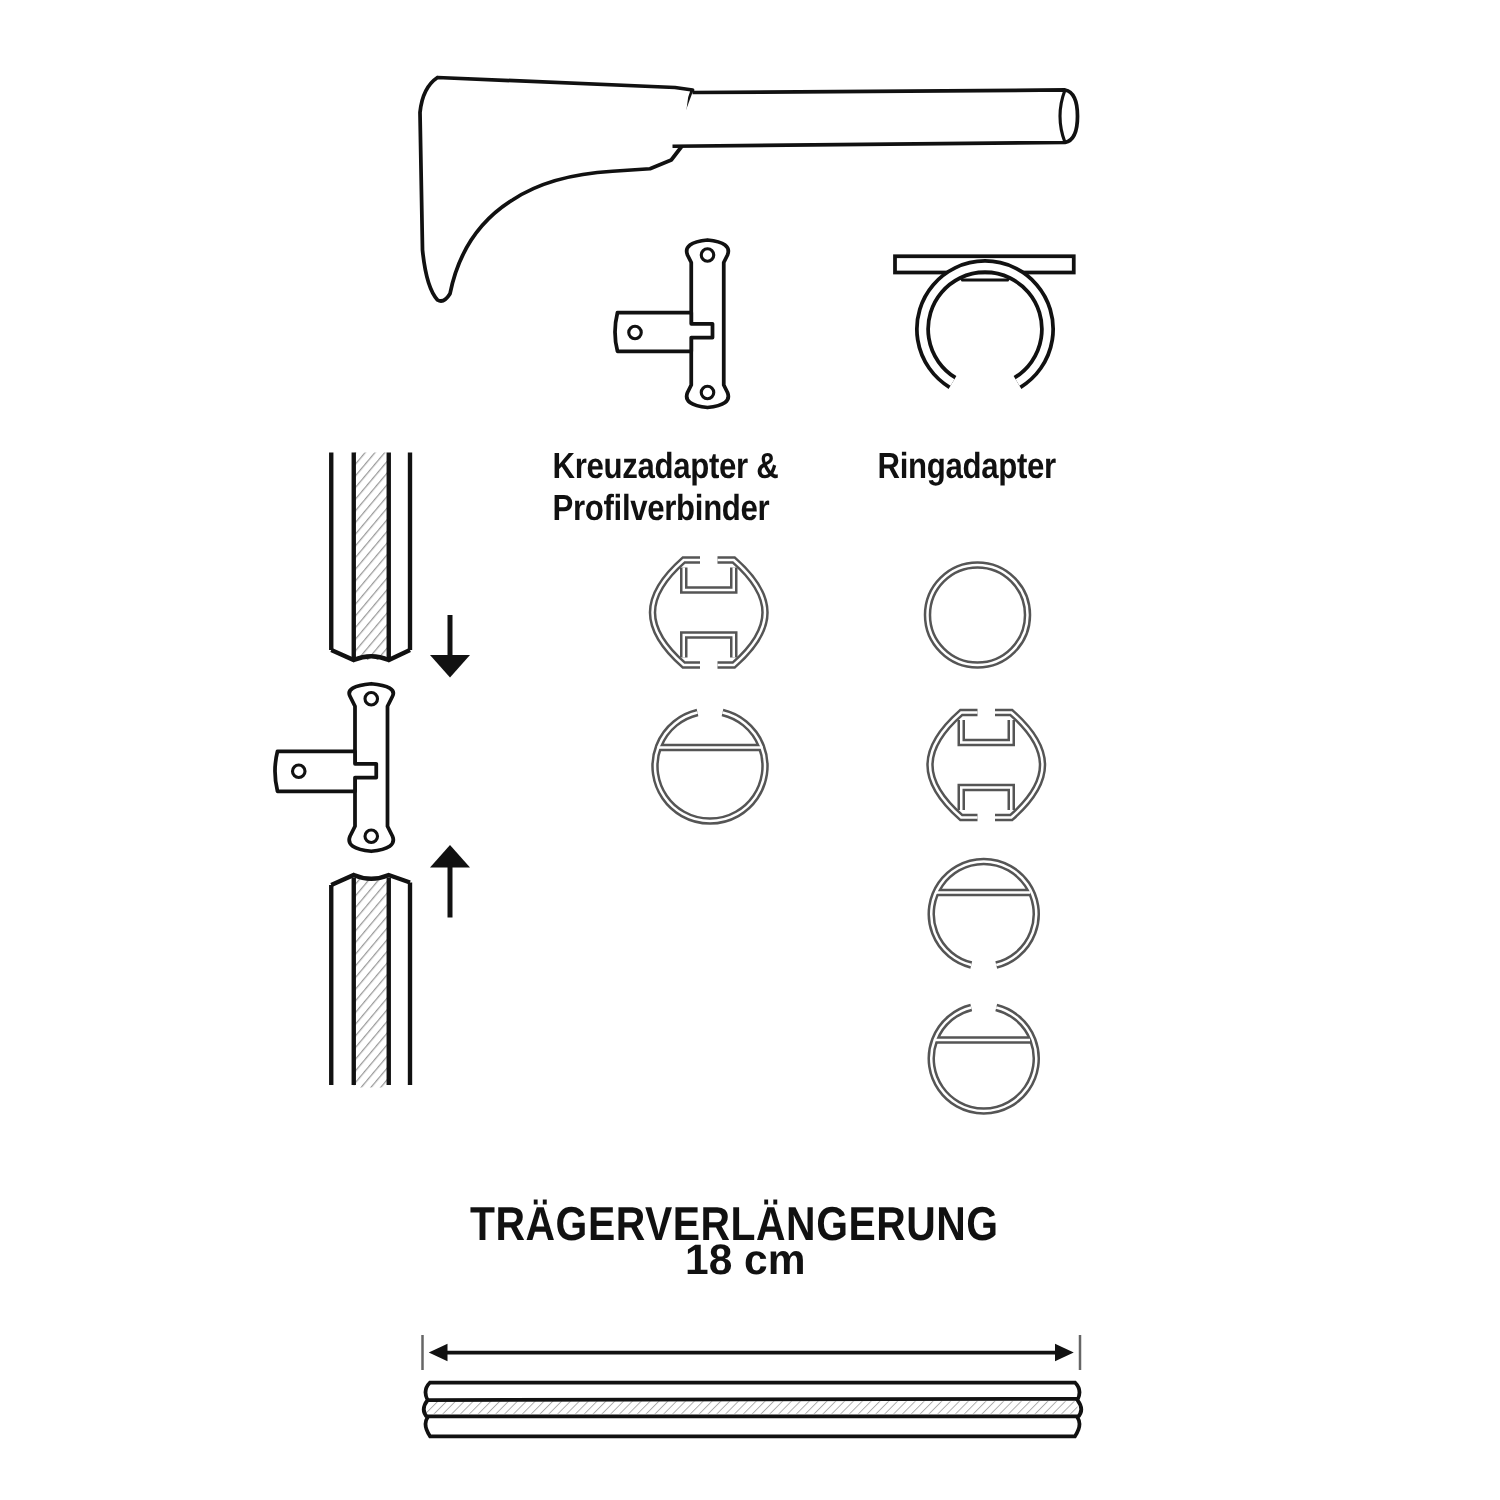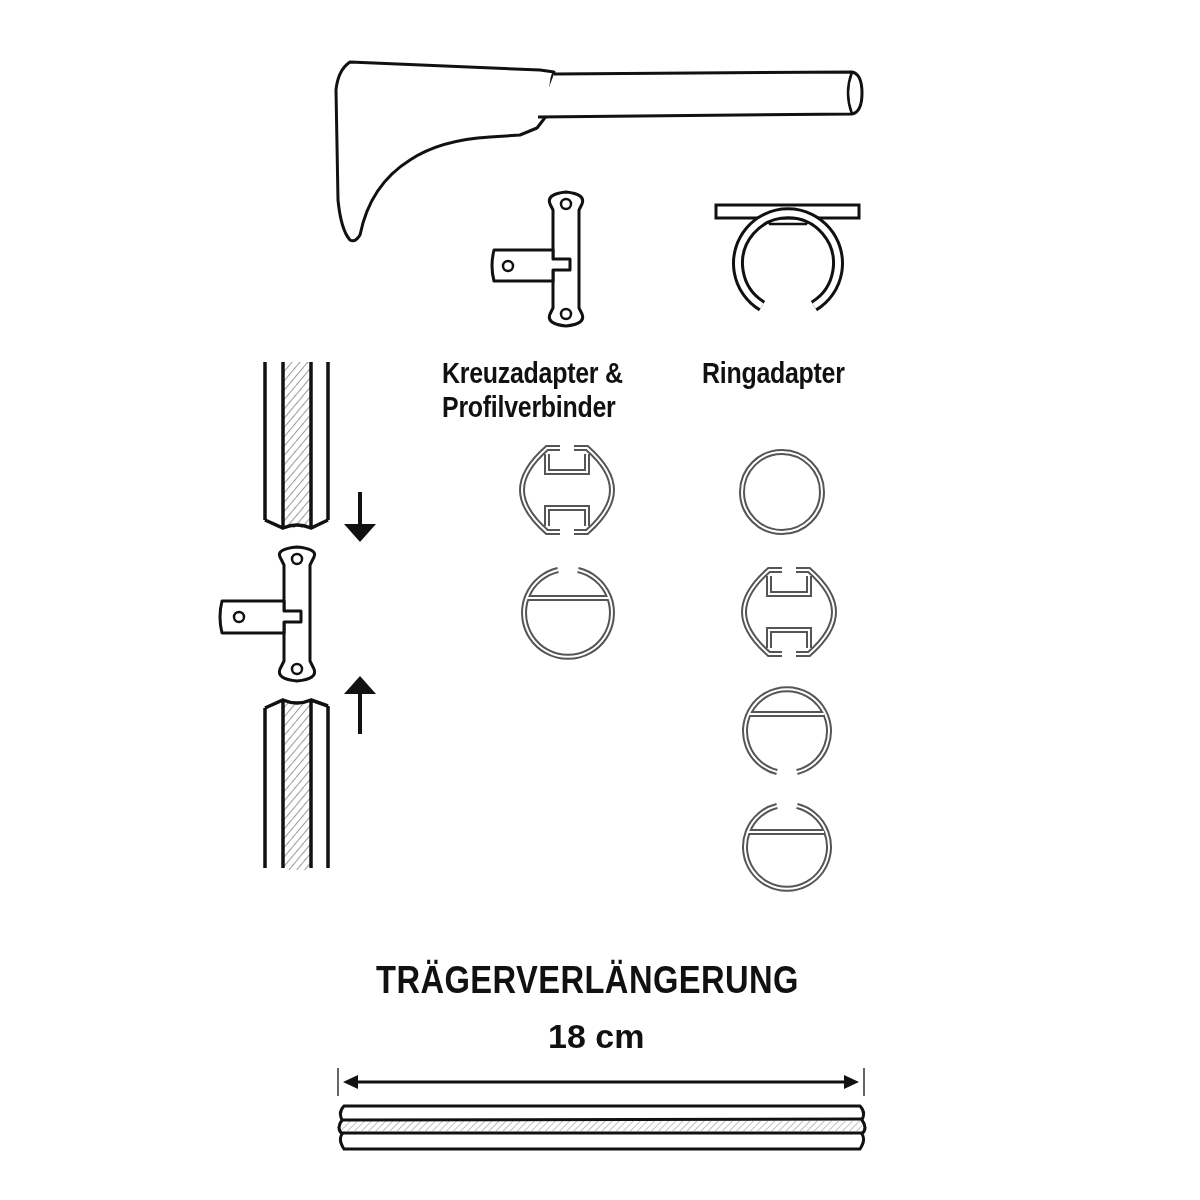--- a/index.html
+++ b/index.html
@@ -5,21 +5,21 @@
   html, body { margin: 0; padding: 0; background: #ffffff; }
   body { width: 1200px; height: 1200px; position: relative; overflow: hidden;
          font-family: "Liberation Sans", sans-serif; color: #111; }
   .abs { position: absolute; }
   svg { position: absolute; overflow: visible; }
   .lbl { font-family: "Liberation Sans", sans-serif; font-weight: bold; color: #111;
          font-stretch: condensed; letter-spacing: -0.3px; }
   .lbl-kreuz { left: 442px; top: 356px; font-size: 29px; line-height: 34px; transform: scaleX(0.86); transform-origin: left top; white-space: nowrap; }
   .lbl-ring { left: 702px; top: 356px; font-size: 29px; line-height: 34px; transform: scaleX(0.86); transform-origin: left top; white-space: nowrap; }
   .lbl-traeger { left: 376px; top: 958px; font-size: 38px; line-height: 44px; transform: scaleX(0.86); transform-origin: left top; white-space: nowrap; letter-spacing: 0.5px; }
-  .lbl-len { left: 548px; top: 1016px; font-size: 34px; line-height: 40px; font-weight: bold; white-space: nowrap; }
+  .lbl-len { left: 548px; top: 988px; font-size: 34px; line-height: 40px; font-weight: bold; white-space: nowrap; }
 </style>
 </head>
 <body>
 
 <svg width="0" height="0">
   <defs>
     <pattern id="hatch" width="6" height="6" patternUnits="userSpaceOnUse" patternTransform="rotate(40)">
       <line x1="0" y1="0" x2="0" y2="6" stroke="#9a9a9a" stroke-width="2"></line>
     </pattern>
     <pattern id="hatchH" width="5" height="5" patternUnits="userSpaceOnUse" patternTransform="rotate(45)">

